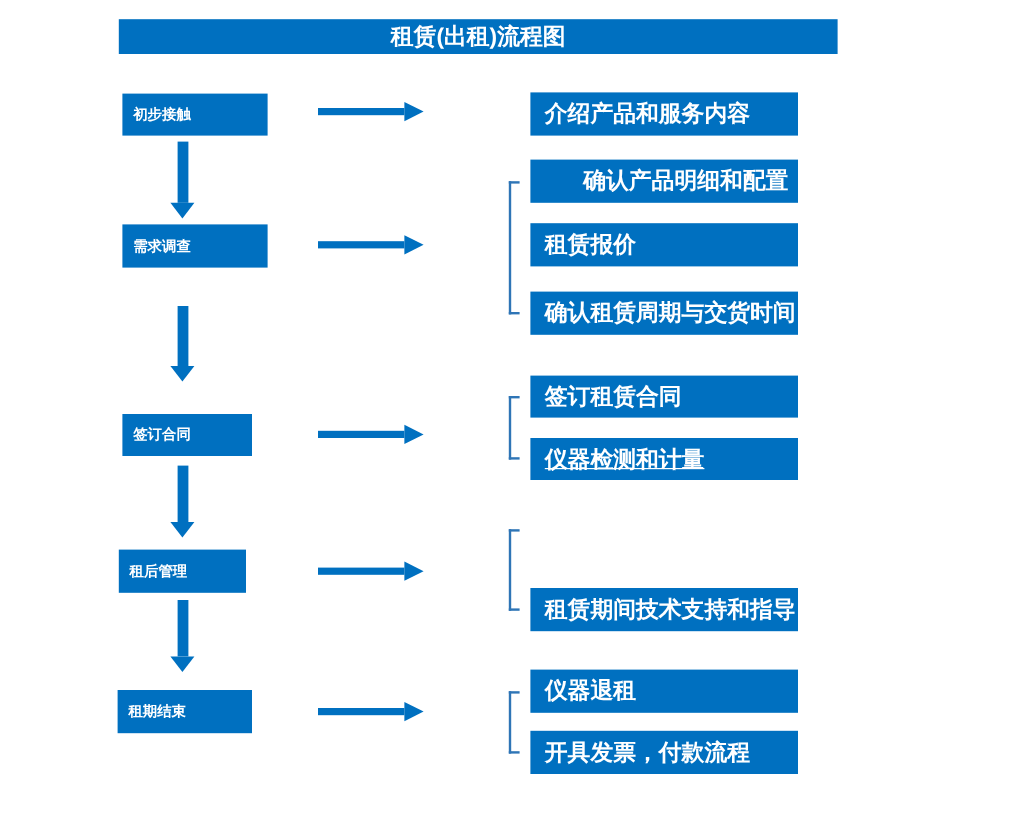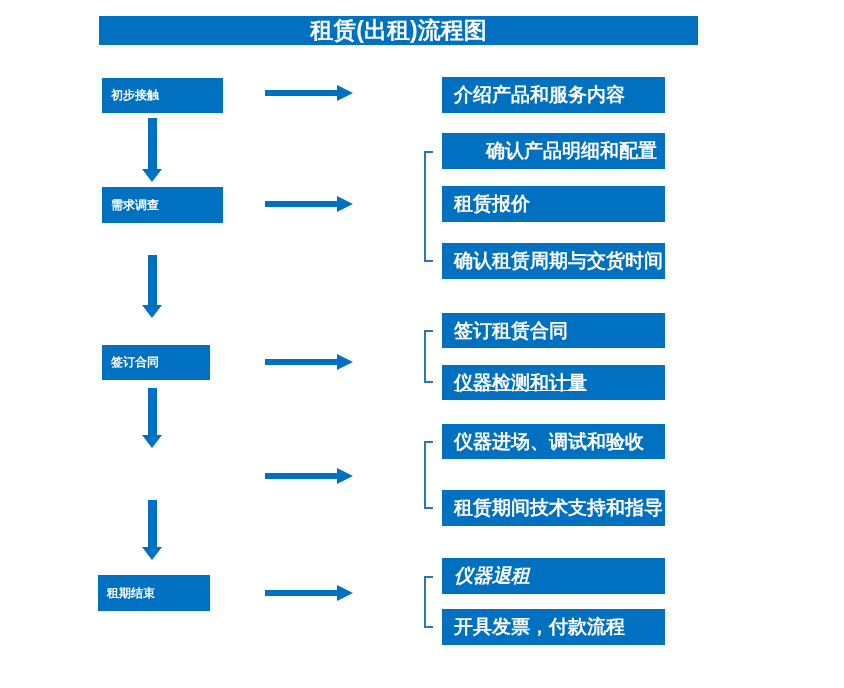--- a/index.html
+++ b/index.html
@@ -6,39 +6,39 @@
   .canvas{
     position:relative;width:844px;height:688px;background:#ffffff;
     font-family:"Liberation Sans","DejaVu Sans",sans-serif;
     overflow:hidden;
   }
   .bluebox{
     position:absolute;background:var(--box-blue,#0070C0);color:#fff;
     font-weight:bold;font-size:19px;display:flex;align-items:center;
     box-sizing:border-box;white-space:nowrap;
   }
-  .titlebar{left:99px;top:16px;width:599px;height:29px;justify-content:center;font-size:23px;}
+  .titlebar{left:99px;top:16px;width:599px;height:29px;justify-content:center;font-size:19px;}
   .stepbox{padding-left:9px;font-size:12px;}
   .outbox{left:442px;width:223px;height:36px;padding-left:12px;}
   
   .s1{left:102px;top:78px;width:121px;height:35px;}
   .s2{left:102px;top:187px;width:121px;height:36px;}
   .s3{left:102px;top:345px;width:108px;height:35px;}
   .s4{left:99px;top:458px;width:106px;height:36px;}
   .s5{left:98px;top:575px;width:112px;height:36px;}
   
   .r1a{top:77px;}
   .r2a{top:133px;padding-left:44px;}
   .r2b{top:186px;}
   .r2c{top:243px;}
   .r3a{top:313px;height:35px;}
   .r3b{top:365px;height:35px;text-decoration:underline;}
   .r4a{top:424px;height:35px;}
   .r4b{top:490px;}
-  .r5a{top:558px;font-style:italic;}
+  .r5a{top:558px;}
   .r5b{top:609px;}
   
   .harrow{position:absolute;left:265px;width:88px;height:16px;}
   .harrow .shaft{position:absolute;left:0;top:5px;width:72px;height:6px;background:var(--box-blue,#0070C0);}
   .harrow .head{position:absolute;left:72px;top:0;width:0;height:0;
     border-left:16px solid var(--box-blue,#0070C0);border-top:8px solid transparent;border-bottom:8px solid transparent;}
   .h1{top:85px;} .h2{top:196px;} .h3{top:354px;} .h4{top:468px;} .h5{top:585px;}
   
   .varrow{position:absolute;left:142px;width:21px;}
   .varrow .shaft{position:absolute;left:6px;top:0;width:9px;background:var(--box-blue,#0070C0);}
@@ -61,29 +61,29 @@
 </head>
 <body>
 
 <div class="canvas">
 
   <div class="bluebox titlebar">租赁(出租)流程图</div>
 
   <div class="bluebox stepbox s1">初步接触</div>
   <div class="bluebox stepbox s2">需求调查</div>
   <div class="bluebox stepbox s3">签订合同</div>
+  <div class="bluebox stepbox s4">租后管理</div>
   <div class="bluebox stepbox s5">租期结束</div>
 
   <div class="bluebox outbox r1a">介绍产品和服务内容</div>
   <div class="bluebox outbox r2a">确认产品明细和配置</div>
   <div class="bluebox outbox r2b">租赁报价</div>
   <div class="bluebox outbox r2c">确认租赁周期与交货时间</div>
   <div class="bluebox outbox r3a">签订租赁合同</div>
   <div class="bluebox outbox r3b">仪器检测和计量</div>
-  <div class="bluebox outbox r4a">仪器进场、调试和验收</div>
   <div class="bluebox outbox r4b">租赁期间技术支持和指导</div>
   <div class="bluebox outbox r5a">仪器退租</div>
   <div class="bluebox outbox r5b">开具发票，付款流程</div>
 
   <div class="harrow h1">
       <div class="shaft"></div>
       <div class="head"></div>
     </div>
   <div class="harrow h2">
       <div class="shaft"></div>

